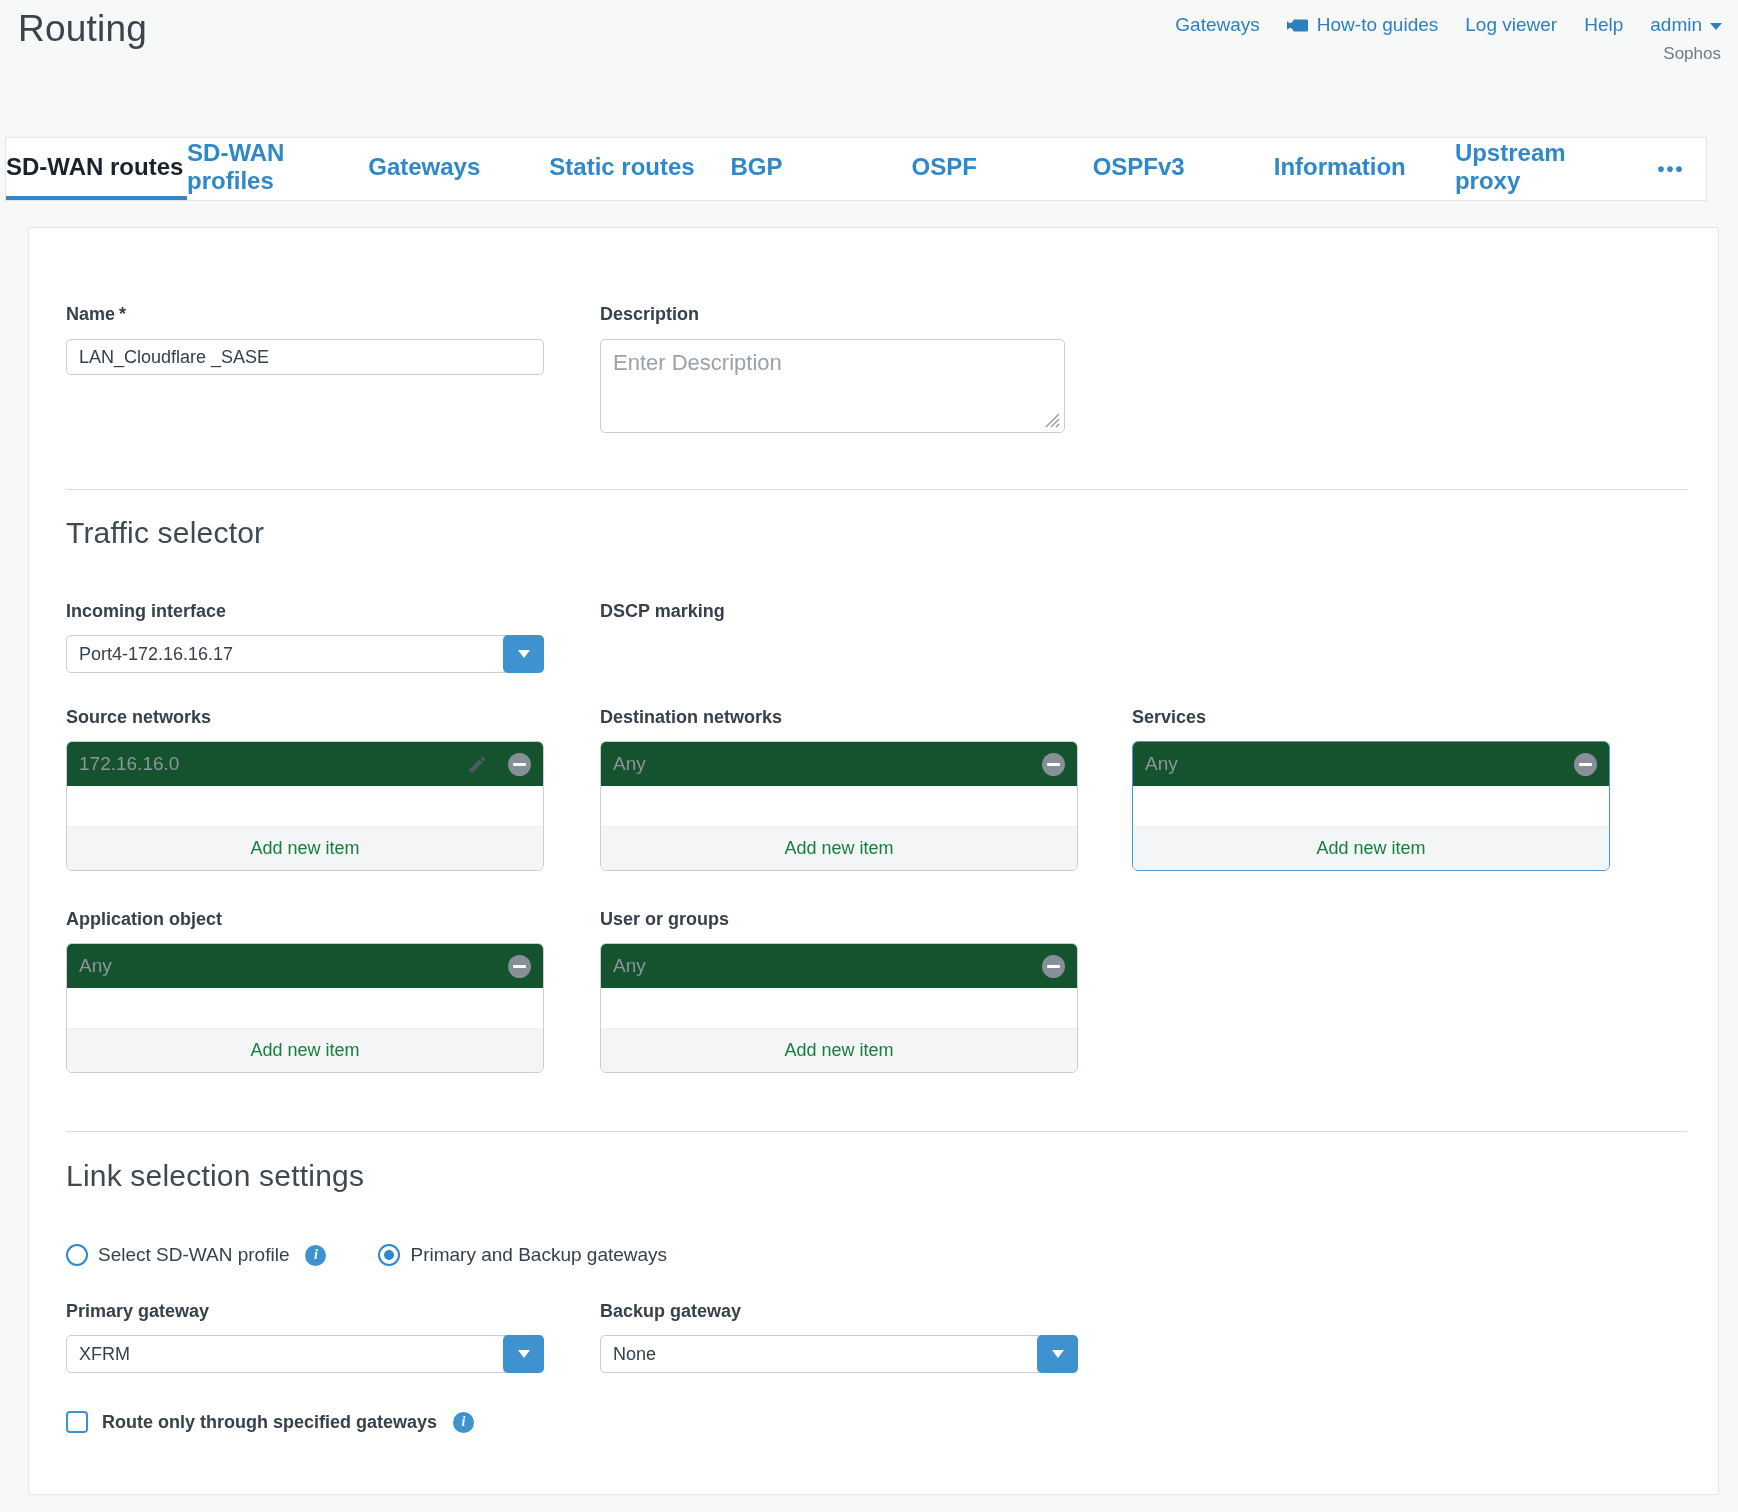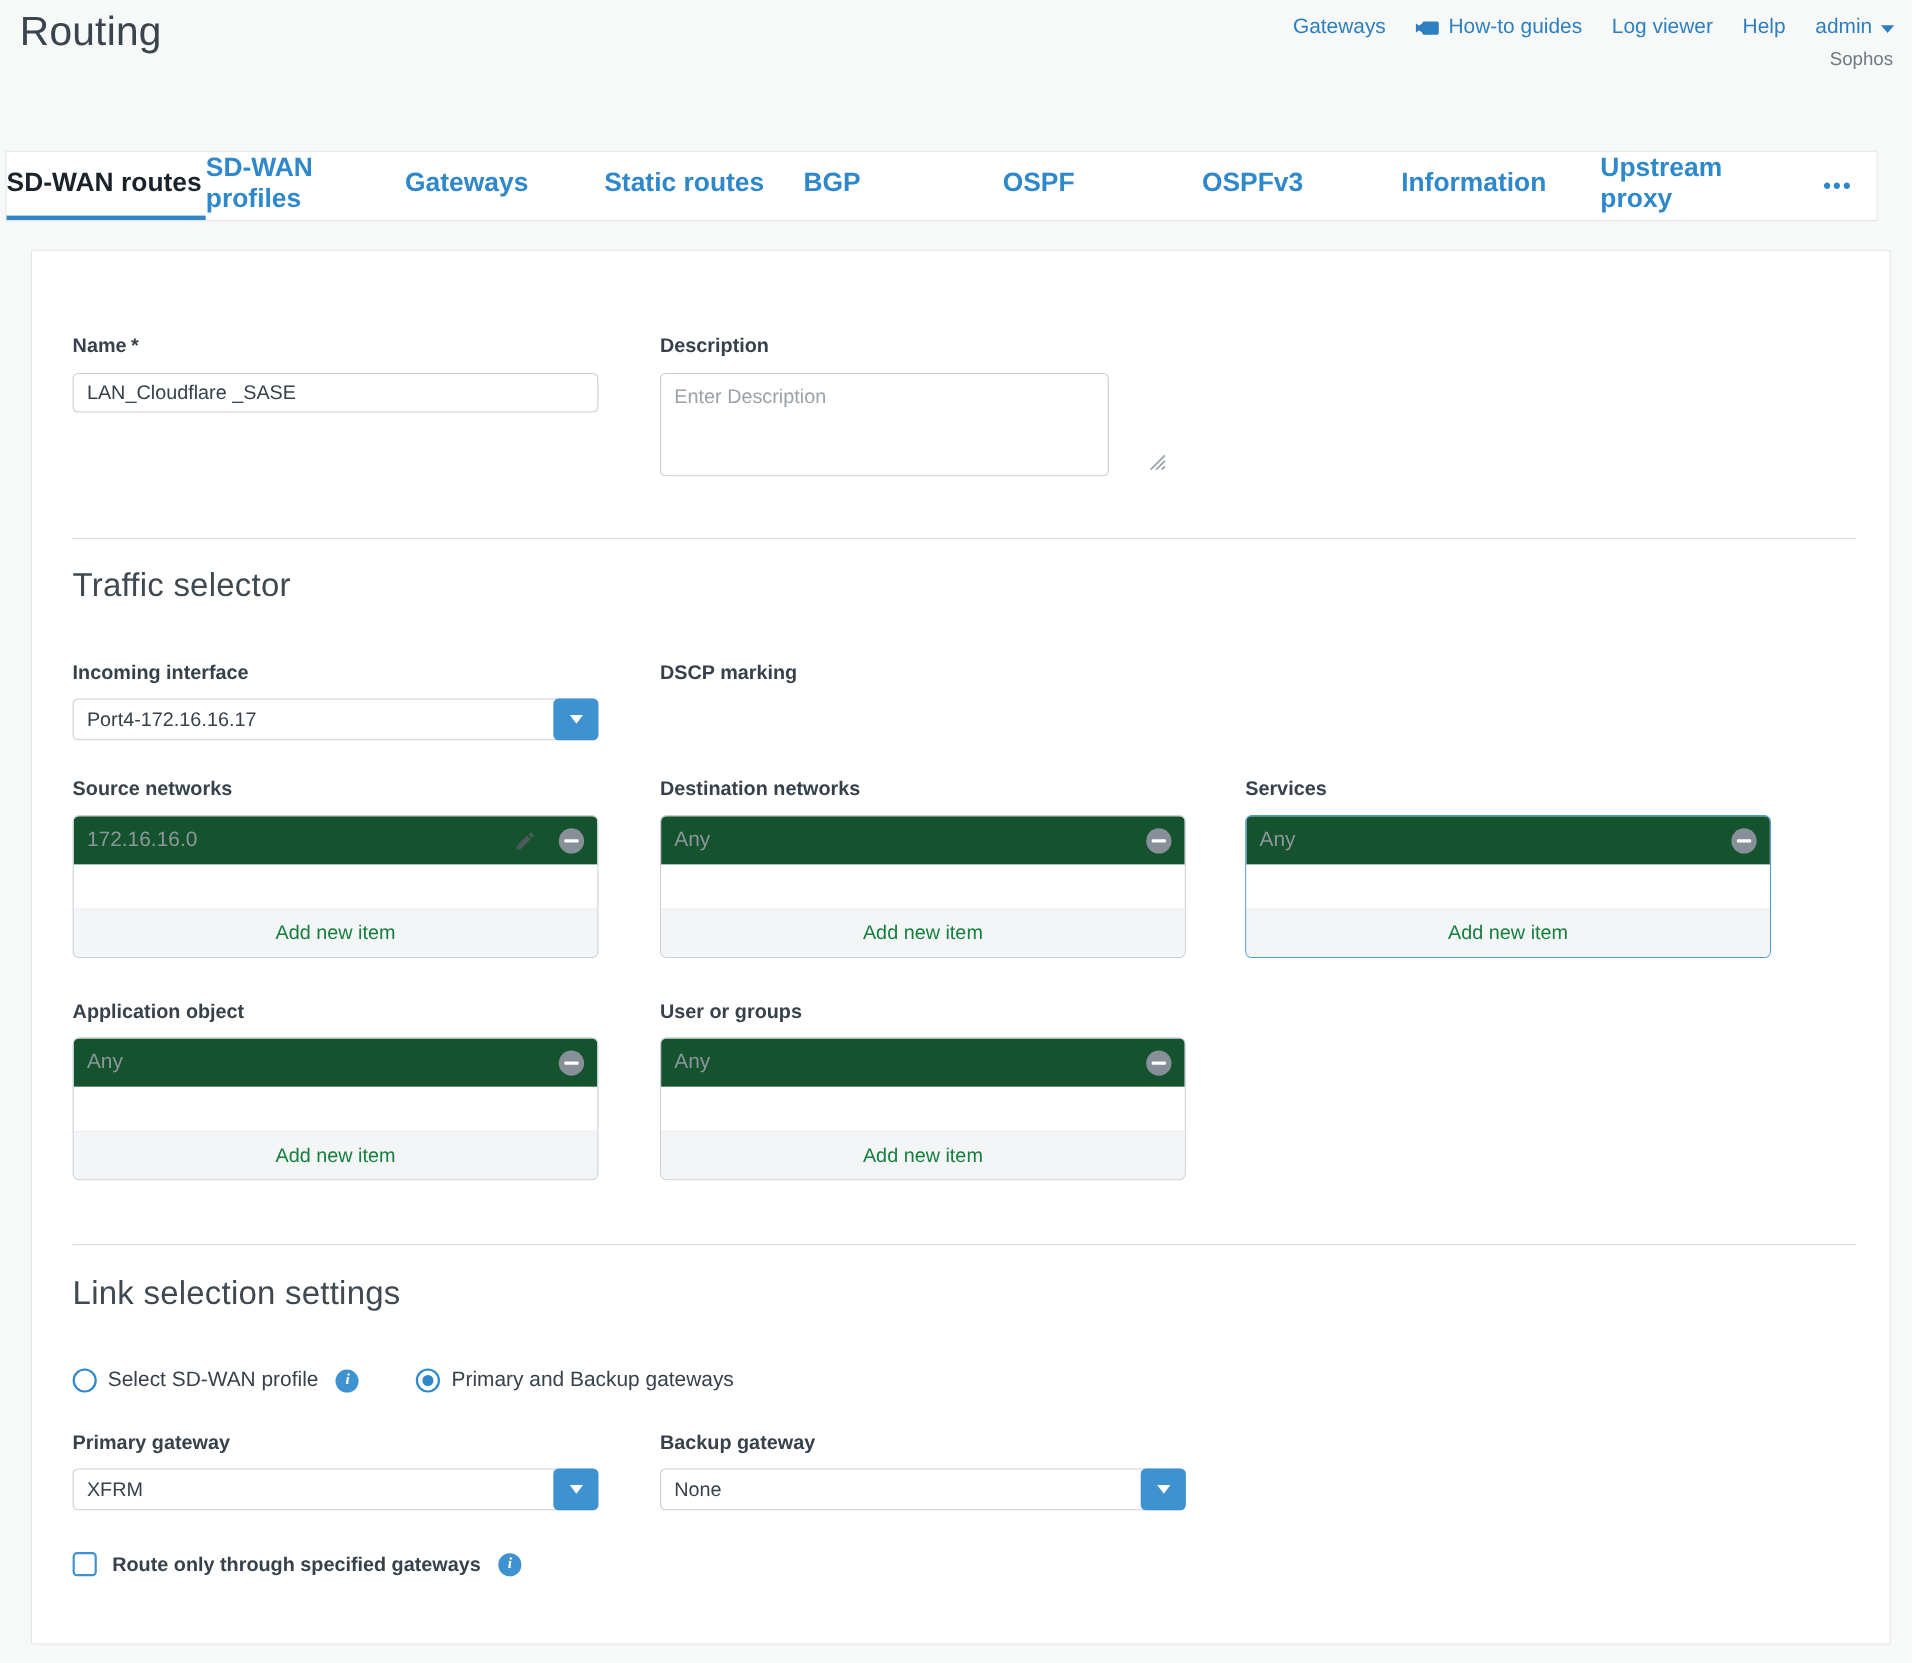--- a/index.html
+++ b/index.html
@@ -20,21 +20,21 @@
   .tab.active { color:#1a232b; border-bottom-color:#3186c8; }
   .tab-more { width:70px; display:flex; align-items:center; justify-content:center; color:#2f88ca; font-size:20px; font-weight:700; letter-spacing:2px; cursor:pointer; }
 
   
   .panel { position:absolute; left:28px; top:227px; width:1691px; height:1268px; background:#ffffff; border:1px solid #e2e5e8; border-radius:3px; }
 
   .field-label { position:absolute; font-size:18px; font-weight:700; color:#36414c; }
   .req { color:#36414c; margin-left:4px; }
 
   .text-input { position:absolute; width:478px; height:36px; border:1px solid #c9ced4; border-radius:5px; padding:0 12px; font-family:inherit; font-size:18px; color:#36414c; background:#fff; outline:none; }
-  .textarea { position:absolute; width:408px; height:94px; border:1px solid #c9ced4; border-radius:5px; padding:10px 12px; font-family:inherit; font-size:18px; color:#36414c; background:#fff; resize:none; outline:none; }
+  .textarea { position:absolute; width:465px; height:94px; border:1px solid #c9ced4; border-radius:5px; padding:10px 12px; font-family:inherit; font-size:22px; color:#36414c; background:#fff; resize:none; outline:none; }
   .textarea::placeholder, .text-input::placeholder { color:#9aa1a8; }
   .resize-grip { position:absolute; pointer-events:none; }
 
   .divider { position:absolute; left:37px; width:1621px; height:1px; background:#dadde0; }
   .section-heading { position:absolute; font-size:30px; font-weight:400; color:#3f4952; letter-spacing:.2px; }
 
   
   .dropdown { position:absolute; width:478px; height:38px; border:1px solid #c9ced4; border-radius:5px; background:#fff; display:flex; align-items:center; padding:0 54px 0 12px; font-size:18px; color:#36414c; cursor:pointer; }
   .dropdown .dd-value.placeholderish { color:#5a646d; }
   .dd-btn { position:absolute; top:-1px; right:-1px; width:41px; height:38px; background:#3e92d0; border-radius:5px; display:flex; align-items:center; justify-content:center; cursor:pointer; }

